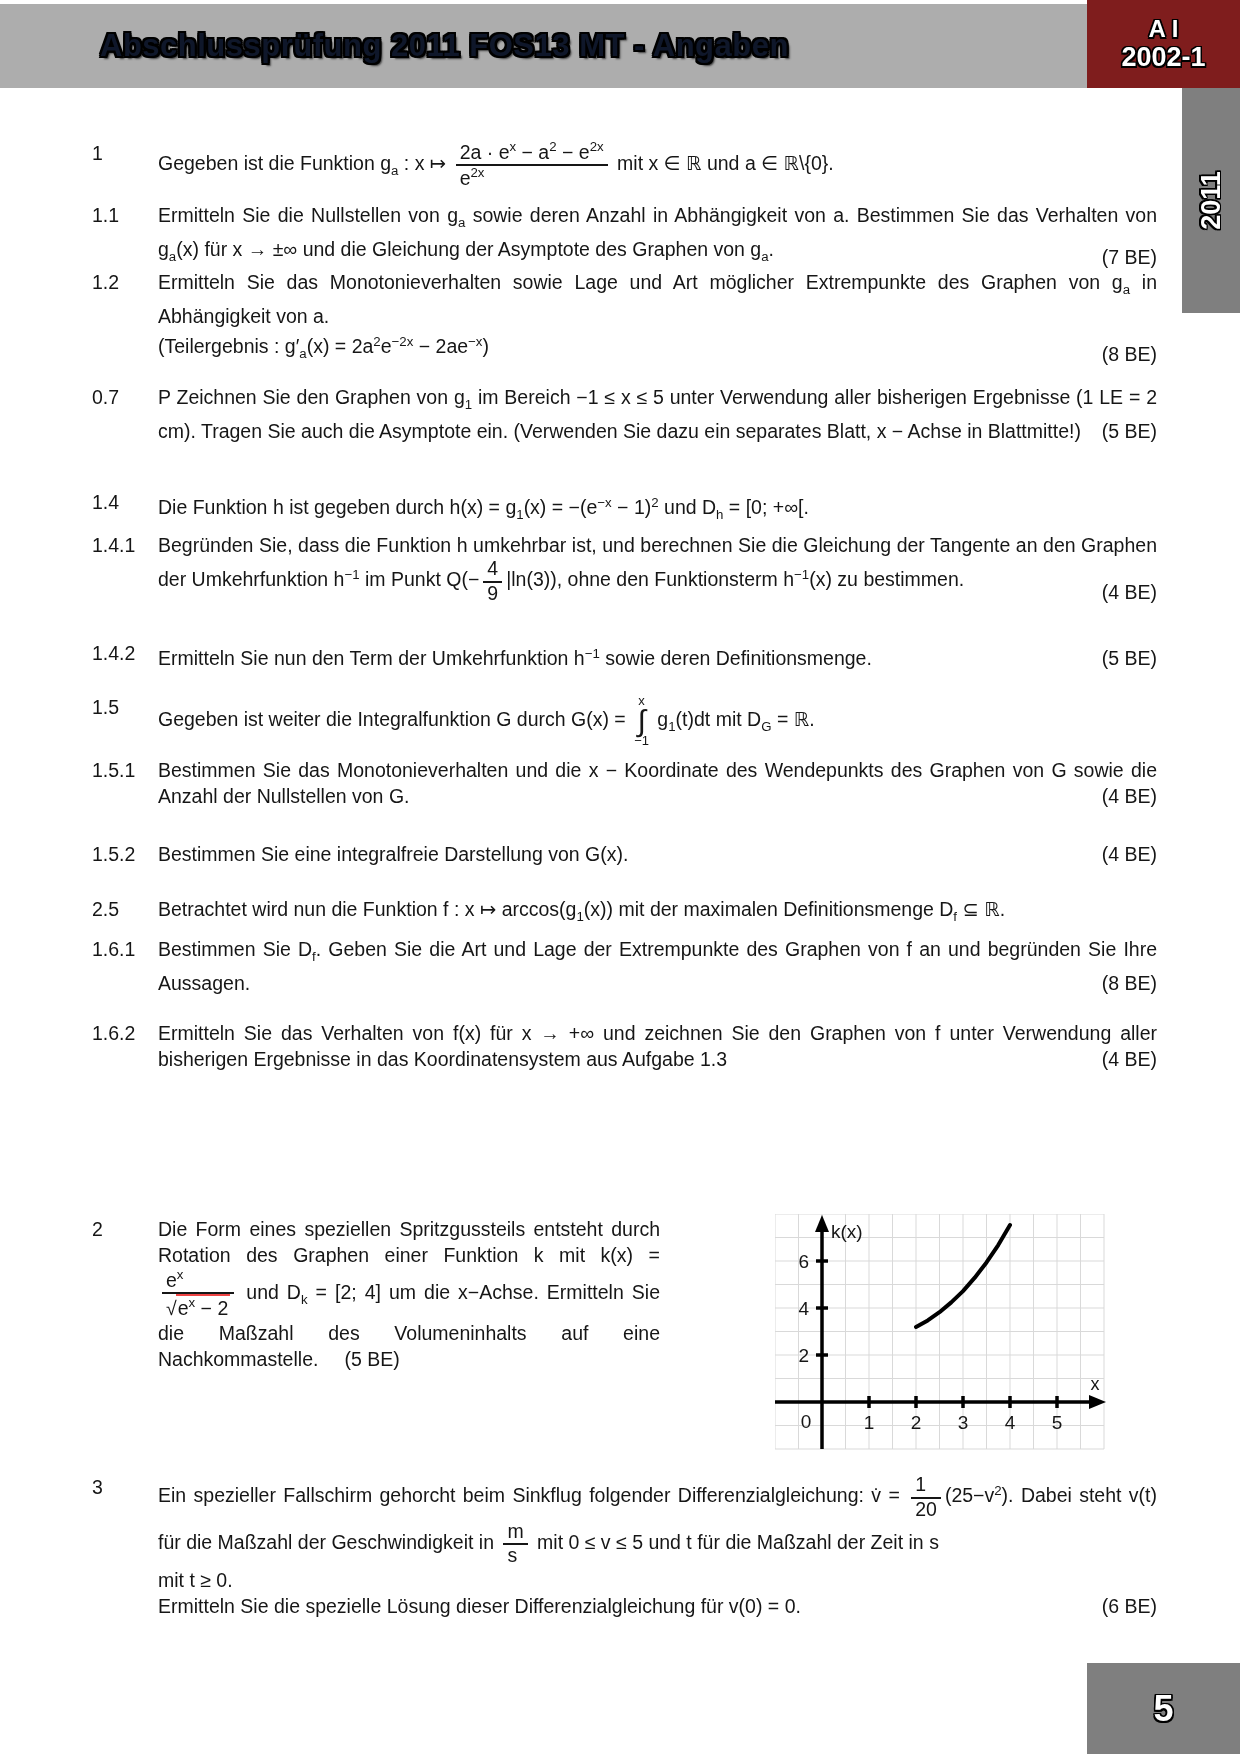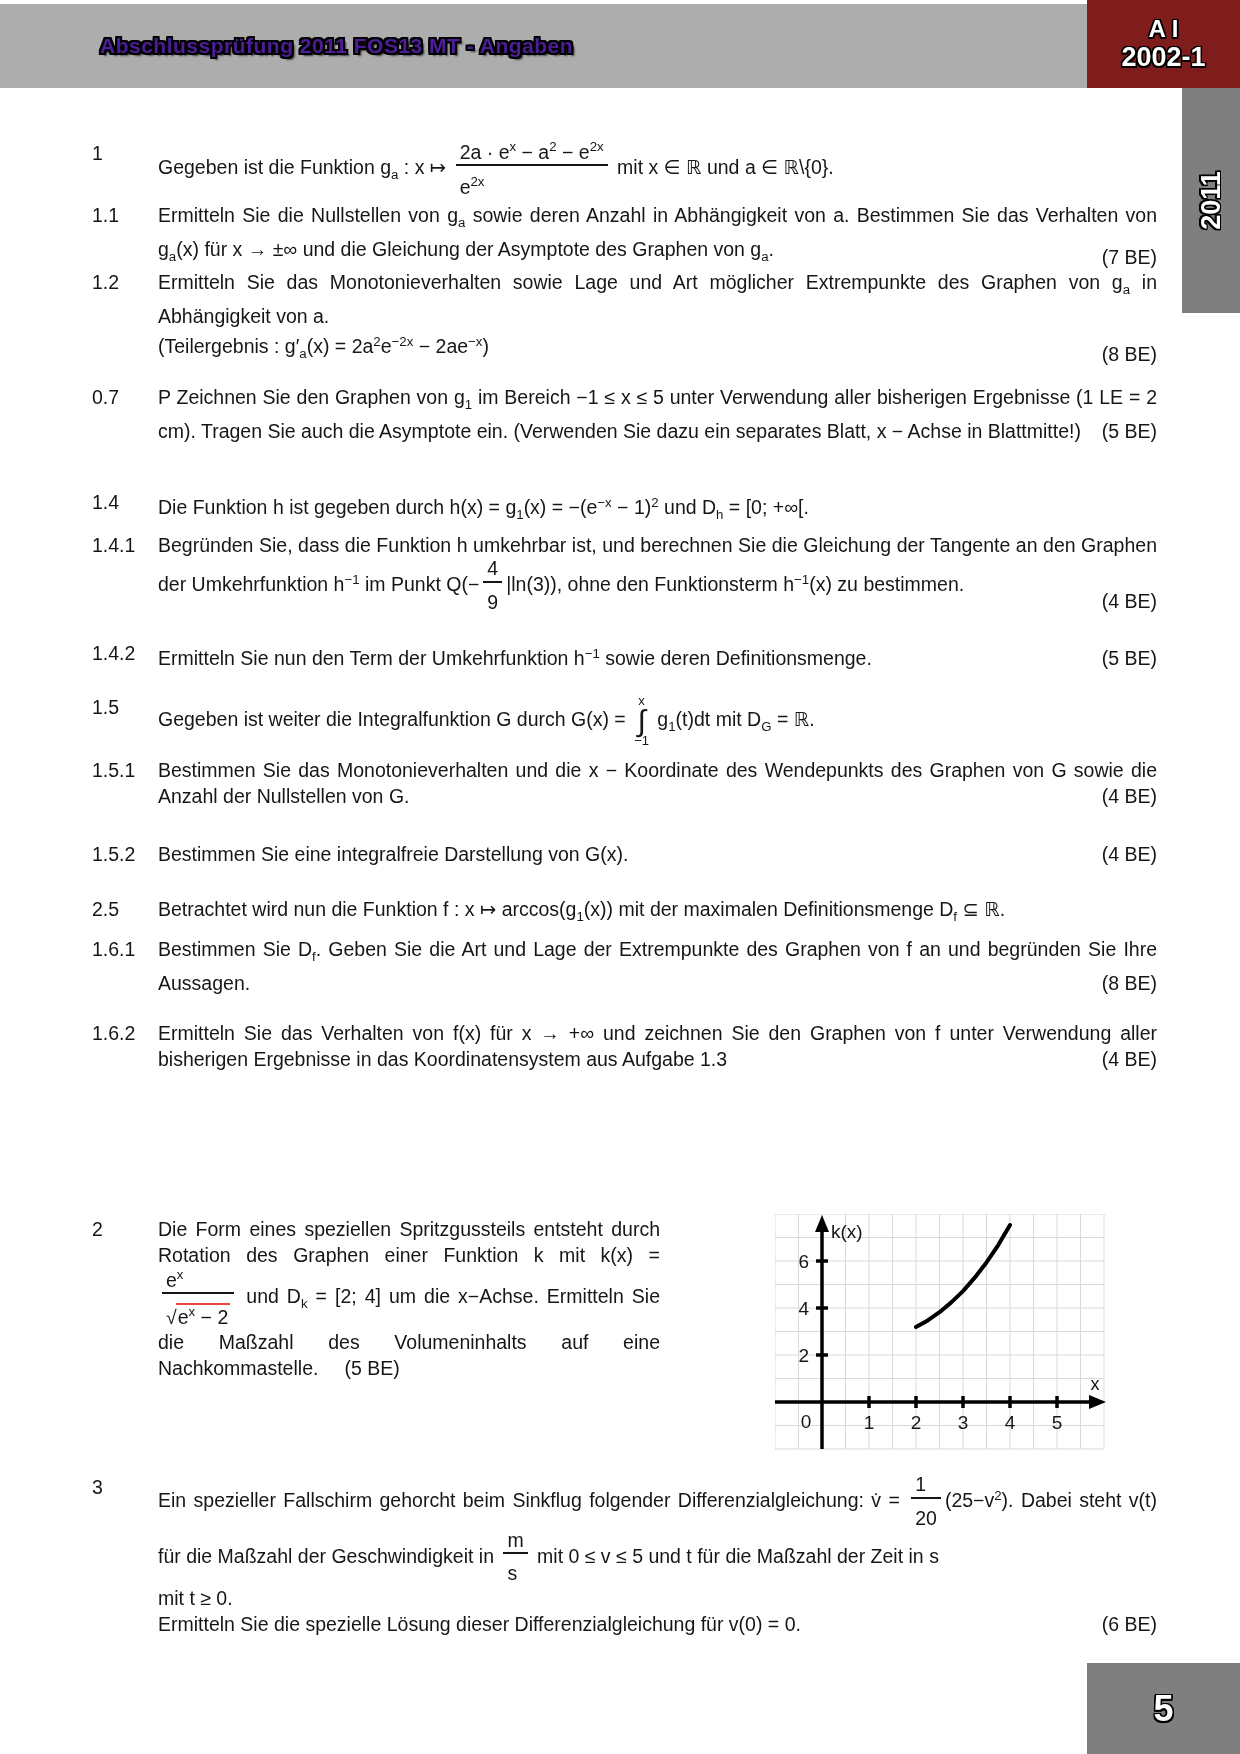--- a/index.html
+++ b/index.html
@@ -4,21 +4,21 @@
 <style>
   html,body{margin:0;padding:0;background:#e8e8e8;}
   .page{
     position:relative;width:1240px;height:1754px;background:#ffffff;
     font-family:"Liberation Sans","DejaVu Sans",sans-serif;
     color:#161616;overflow:hidden;margin:0 auto;
   }
   
   .hbar{position:absolute;left:0;top:4px;width:1087px;height:84px;background:#adadad;
         display:flex;align-items:center;}
-  .htitle{margin-left:100px;font-size:21px;font-weight:700;letter-spacing:.5px;color:#4c1d95;
+  .htitle{margin-left:100px;font-size:31px;font-weight:700;letter-spacing:.5px;color:#0f172a;
     text-shadow:-2px -2px 0 #000,2px -2px 0 #000,-2px 2px 0 #000,2px 2px 0 #000,
                 -2px 0 0 #000,2px 0 0 #000,0 -2px 0 #000,0 2px 0 #000,
                 3px 3px 2px rgba(40,40,40,.85);}
   .badge{position:absolute;left:1087px;top:0;width:153px;height:88px;background:#7f1d1d;
          display:flex;flex-direction:column;align-items:center;justify-content:center;line-height:1.15;}
   .outline{color:#fff;font-weight:700;
     text-shadow:-1.5px -1.5px 0 #000,1.5px -1.5px 0 #000,-1.5px 1.5px 0 #000,1.5px 1.5px 0 #000,
                 -1.5px 0 0 #000,1.5px 0 0 #000,0 -1.5px 0 #000,0 1.5px 0 #000;}
   .badge .l1{font-size:24px;}
   .badge .l2{font-size:27px;}
@@ -34,21 +34,21 @@
   .num{width:66px;flex:none;}
   .body{flex:1 1 auto;position:relative;text-align:justify;hyphens:none;}
   .be{position:absolute;right:0;bottom:0;white-space:nowrap;}
   .row.narrow .body{flex:none;width:502px;}
   .row.narrow .be{position:static;margin-left:26px;}
   sub{font-size:68%;}
   sup{font-size:68%;}
   
   .fr{display:inline-block;vertical-align:middle;text-align:left;line-height:1.12;margin:0 4px;}
   .fr .n{display:block;padding:0 4px 1px;}
-  .fr .d{display:block;border-top:2px solid #161616;padding:9px 4px 0;}
+  .fr .d{display:block;border-top:2px solid #161616;padding:0 4px 0;}
   .rad{display:inline-block;border-top:2px solid #ef4444;padding:0 2px;margin-left:-1px;}
   
   .intg{display:inline-flex;flex-direction:column;align-items:center;vertical-align:middle;
         line-height:1;margin:0 3px;}
   .intg .il{font-size:13px;line-height:1.1;}
   .intg .is{font-size:30px;line-height:.85;}
   
   .graphbox{position:absolute;left:775px;top:1214px;width:340px;height:246px;}
 </style>
 </head>

